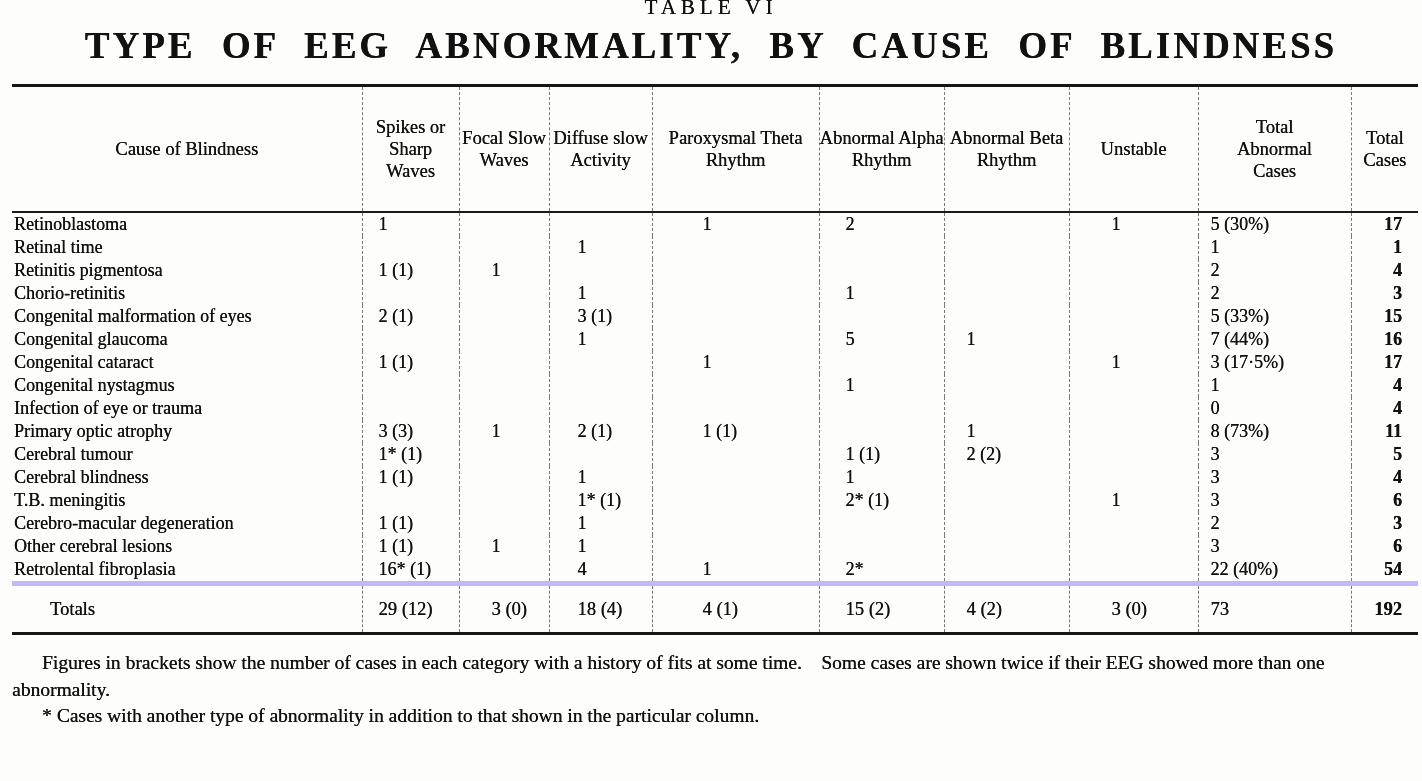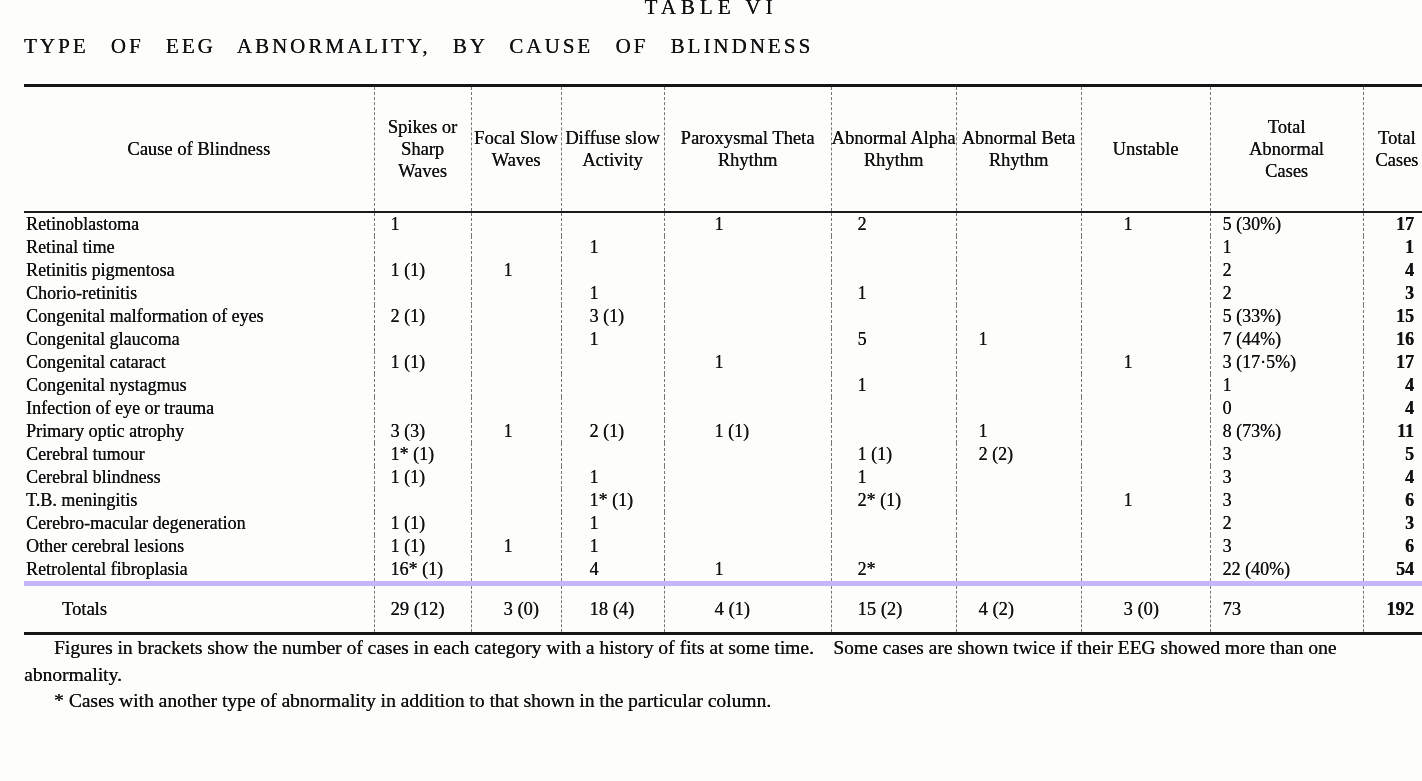--- a/index.html
+++ b/index.html
@@ -6,30 +6,30 @@
   .page {
     position:relative;
     width:1422px; height:781px;
     margin:0 auto;
     background:#fdfdfb;
     overflow:hidden;
     font-family:"Liberation Serif", serif;
     color:#111;
     text-shadow:0.25px 0 0 #111;
     box-sizing:border-box;
-    padding:0 24px;
+    padding:0 12px;
   }
   .table-label-wrap { height:15px; overflow:hidden; text-align:center; }
   .table-label-inner {
     display:inline-block; margin-top:-9px;
     font-size:21px; letter-spacing:5px; white-space:nowrap;
   }
   .page-title {
-    margin:11px 0 0 0; 
-    font-size:21px; font-weight:normal;
+    margin:11px 0 0 0; text-align:center;
+    font-size:37px; font-weight:bold;
     letter-spacing:3px; word-spacing:14px;
     line-height:40px; white-space:nowrap;
   }
   table.eeg {
     margin-top:18px;
     border-collapse:collapse; table-layout:fixed;
     width:1406px;
     border-top:3px solid #161616;
   }
   .eeg th, .eeg td { padding:0; vertical-align:middle; }
@@ -54,21 +54,21 @@
   .eeg td:nth-child(7)  { padding-left:22px; }
   .eeg td:nth-child(8)  { padding-left:42px; }
   .eeg td:nth-child(9)  { padding-left:12px; }
   .eeg td:nth-child(10) { padding-left:0; text-align:right; padding-right:16px;font-weight:bold; }
   .eeg tr.totals td {
     height:46px; line-height:46px; font-size:18.5px;
     border-top:5px solid #c4b5fd;
     border-bottom:3px solid #161616;
   }
   .eeg tr.totals td.rowlabel { padding-left:38px; }
-  .footnotes { }
+  .footnotes { margin-top:15px; }
   .footnotes p {
     margin:0; font-size:19.5px; line-height:26.5px;
     text-indent:30px;
   }
 </style>
 </head>
 <body>
 
 <div class="page">
 

